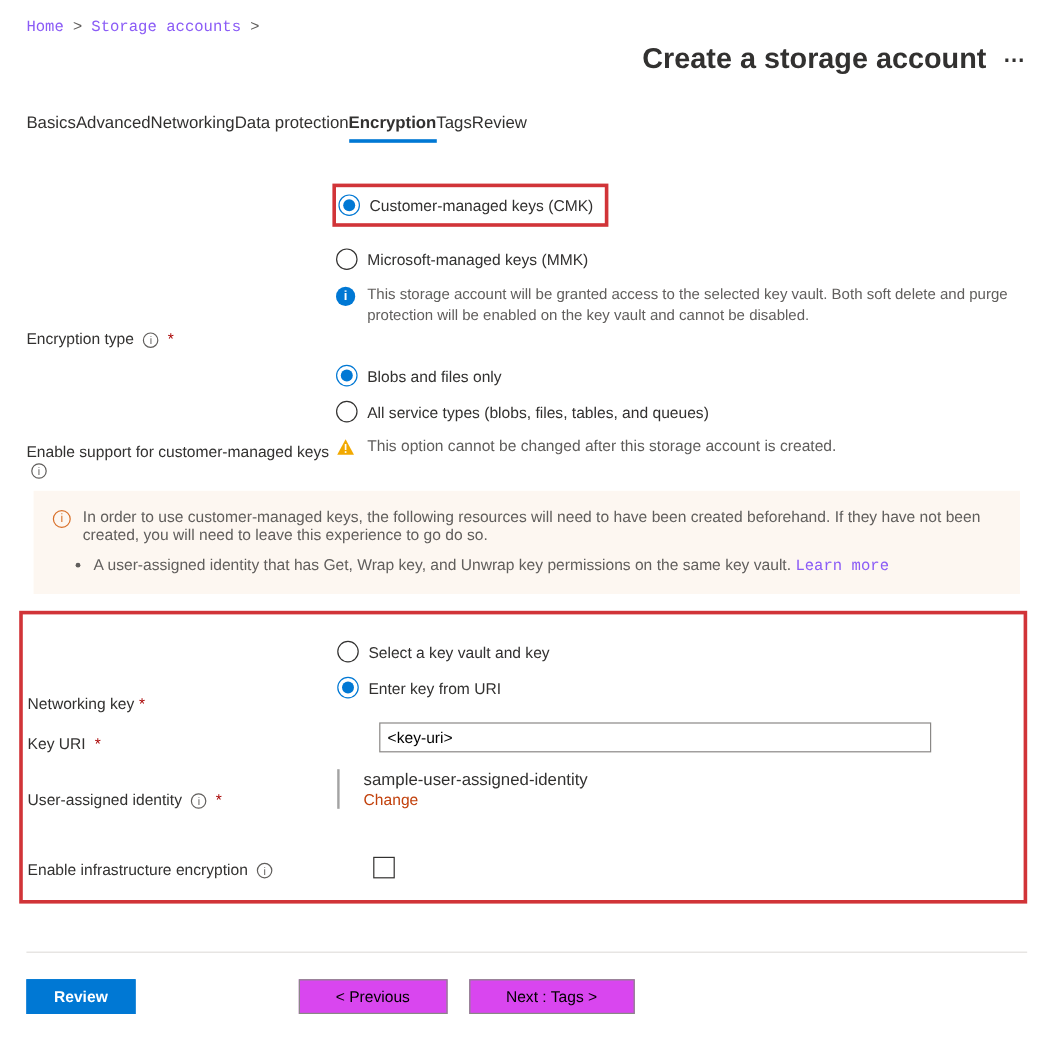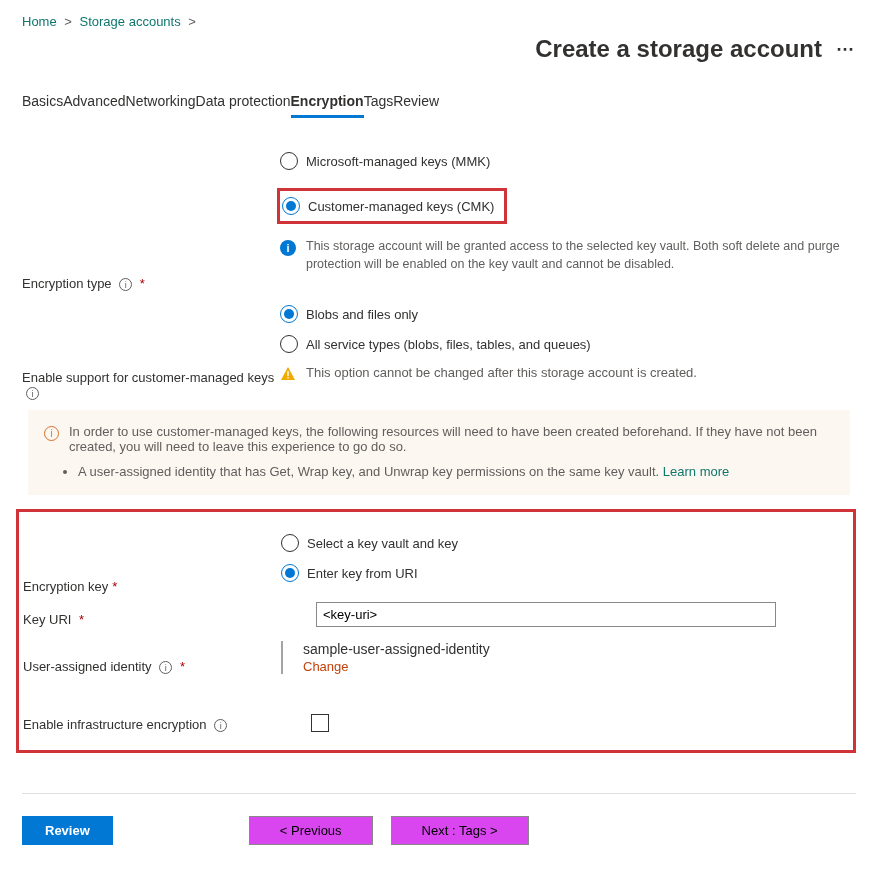--- a/index.html
+++ b/index.html
@@ -5,21 +5,21 @@
   * { box-sizing: border-box; }
   body {
     margin: 0;
     font-family: "Segoe UI", Arial, sans-serif;
     font-size: 13px;
     color: #323130;
     background: #fff;
     padding: 14px 22px 20px 22px;
     width: 878px;
   }
-  a { color: #0f766e; text-decoration: none; }
+  a { color: #8b5cf6; text-decoration: none; font-family: Liberation Mono, monospace; }
 
   
   .breadcrumb { font-size: 13px; color: #0065b3; margin-bottom: 6px; }
   .breadcrumb .sep { color: #605e5c; margin: 0 4px; }
 
   h1.page-title { font-size: 24px; font-weight: 600; margin: 4px 0 30px 0; display: flex; align-items: center; justify-content: flex-end; }
   .ellipsis { margin-left: 14px; font-size: 18px; letter-spacing: 2px; color: #323130; cursor: pointer; }
 
   
   .tabs { display: flex; border-bottom: none; margin-bottom: 28px; }
@@ -102,27 +102,27 @@
   <div class="tab">Review</div>
 </div>
 
 <div class="form-row">
   <div class="label-col">
     <span>Encryption type</span>
     <span class="info-ic">i</span>
     <span class="req">*</span>
   </div>
   <div class="field-col">
+    <div class="radio-row hl-red hl-cmk">
+      <span class="radio checked"></span>
+      <span class="radio-label">Customer-managed keys (CMK)</span>
+    </div>
     <div class="radio-row">
       <span class="radio"></span>
       <span class="radio-label">Microsoft-managed keys (MMK)</span>
-    </div>
-    <div class="radio-row hl-red hl-cmk">
-      <span class="radio checked"></span>
-      <span class="radio-label">Customer-managed keys (CMK)</span>
     </div>
     <div class="info-note">
       <span class="ic">i</span>
       <span class="txt">This storage account will be granted access to the selected key vault. Both soft delete and purge protection will be enabled on the key vault and cannot be disabled.</span>
     </div>
   </div>
 </div>
 
 <div class="form-row">
   <div class="label-col">
@@ -159,21 +159,21 @@
       <span>A user-assigned identity that has Get, Wrap key, and Unwrap key permissions on the same key vault.  </span>
       <a href="#">Learn more</a>
     </li>
   </ul>
 </div>
 
 <div class="section-red">
 
   <div class="form-row">
     <div class="label-col">
-      <span>Encryption key</span><span class="req">*</span>
+      <span>Networking key</span><span class="req">*</span>
     </div>
     <div class="field-col">
       <div class="radio-row">
         <span class="radio"></span>
         <span class="radio-label">Select a key vault and key</span>
       </div>
       <div class="radio-row">
         <span class="radio checked"></span>
         <span class="radio-label">Enter key from URI</span>
       </div>

